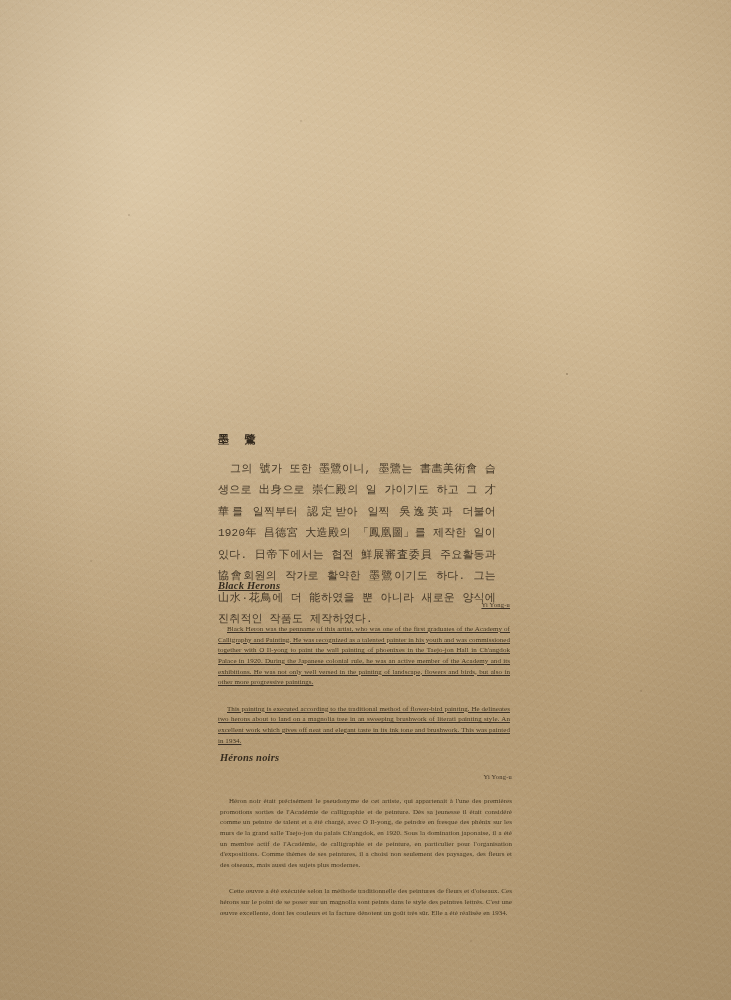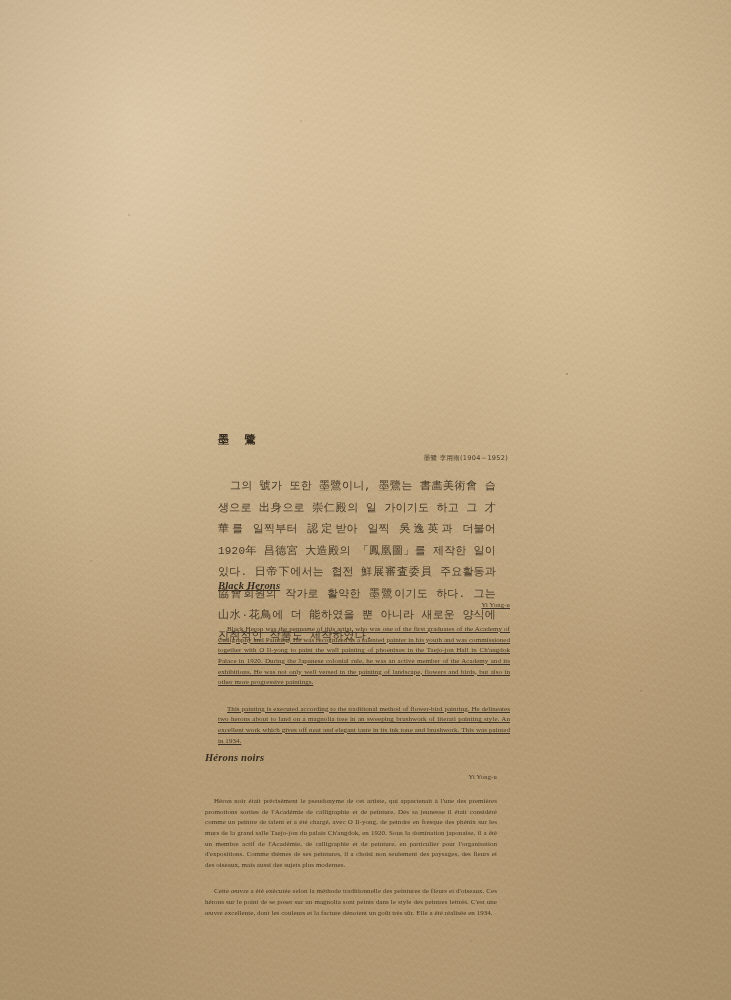--- a/index.html
+++ b/index.html
@@ -117,21 +117,21 @@
     text-align: justify;
     color: #40341f;
     margin: 16px 0 3px 0;
     text-indent: 9px;
     letter-spacing: 0.05px;
   }
 
   
   .fr-block {
     position: absolute;
-    left: 205px;
+    left: 220px;
     top: 752px;
     width: 292px;
   }
 </style>
 </head>
 <body>
 
 <div class="page">
 
   <div class="vignette"></div>
@@ -142,21 +142,20 @@
   <div class="speck" style="left:300px; top:120px; width:1.5px; height:1.5px; opacity:.4;"></div>
   <div class="speck" style="left:470px; top:940px; width:2px; height:2px; opacity:.35;"></div>
   <div class="speck" style="left:90px; top:560px; width:1.5px; height:1.5px; opacity:.35;"></div>
 
   <div class="content">
 
     <section class="kr-block">
       <h1 class="kr-title">墨  鷺</h1>
 
       <div class="kr-meta">
-        <div>墨鷺  李用雨(1904～1952)</div>
       </div>
 
       <p class="kr-para">그의 號가 또한 墨鷺이니, 墨鷺는  書畵美術會 습생으로 出身으로 崇仁殿의 일 가이기도 하고 그 才華를 일찍부터 認定받아 일찍 吳逸英과 더불어 1920年 昌德宮 大造殿의 「鳳凰圖」를 제작한 일이 있다. 日帝下에서는 협전 鮮展審査委員 주요활동과 協會회원의 작가로 활약한 墨鷺이기도 하다. 그는 山水·花鳥에 더 能하였을 뿐 아니라 새로운 양식에 진취적인 작품도 제작하였다.</p>
     </section>
 
     <section class="en-block">
       <h2 class="sec-title">Black Herons</h2>
       <div class="byline">Yi Yong-u</div>
       <p class="body-para">Black Heron was the penname of this artist, who was one of the first graduates of the Academy of Calligraphy and Painting. He was recognized as a talented painter in his youth and was commissioned together with O Il-yong to paint the wall painting of phoenixes in the Taejo-jon Hall in Ch'angdok Palace in 1920. During the Japanese colonial rule, he was an active member of the Academy and its exhibitions. He was not only well versed in the painting of landscape, flowers and birds, but also in other more progressive paintings.</p>
       <p class="body-para">This painting is executed according to the traditional method of flower-bird painting. He delineates two herons about to land on a magnolia tree in an sweeping brushwork of literati painting style. An excellent work which gives off neat and elegant taste in its ink tone and brushwork. This was painted in 1934.</p>

